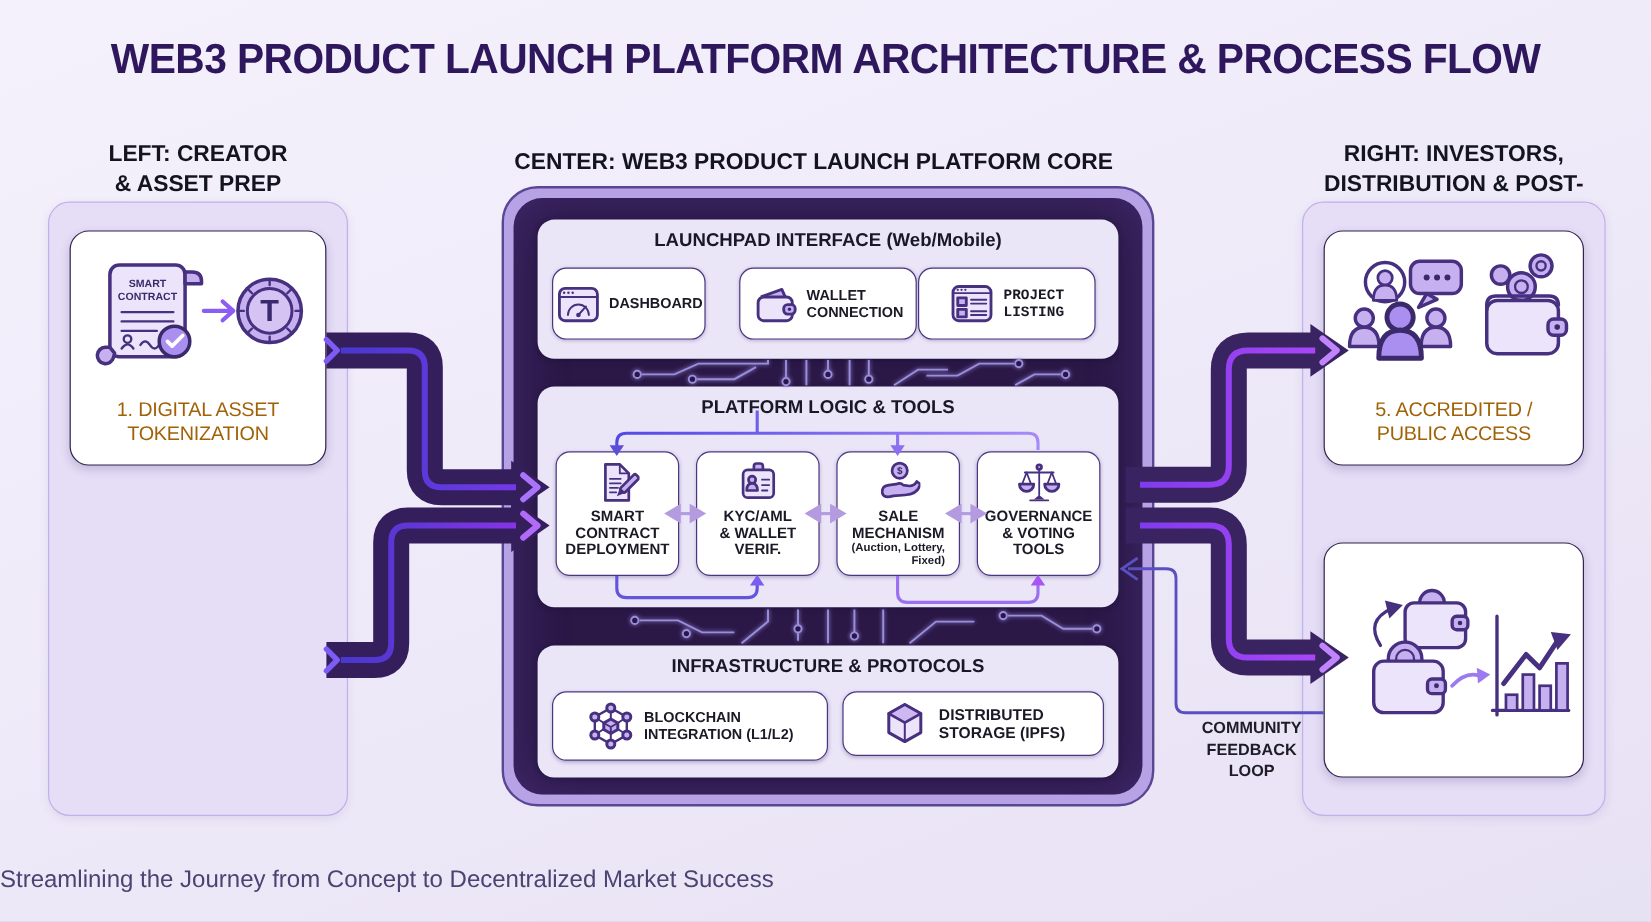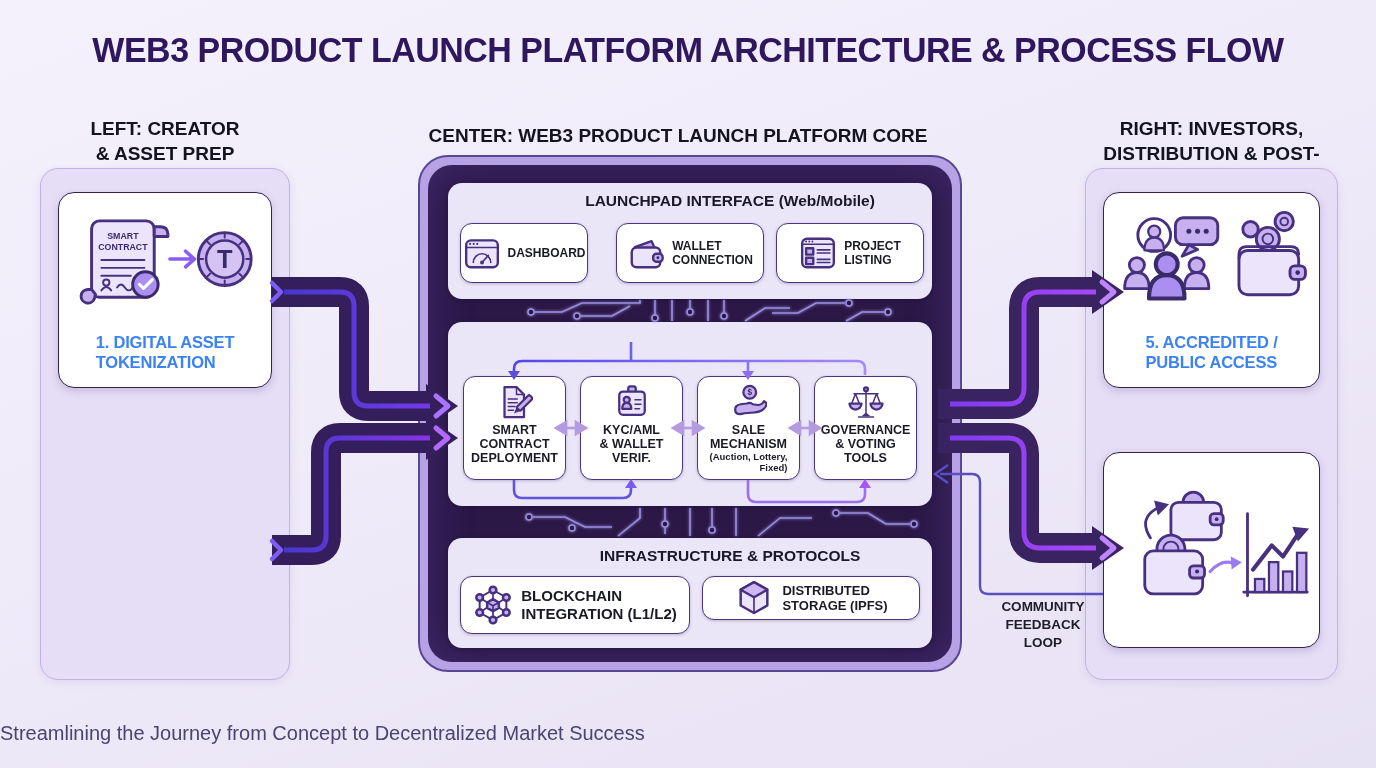--- a/index.html
+++ b/index.html
@@ -12,30 +12,30 @@
   .abs{position:absolute;}
   .pre{white-space:pre-line;}
   #title{left:0;top:30px;width:1376px;text-align:center;
     font-size:35px;font-weight:bold;color:#2e175c;letter-spacing:-.5px;transform:scaleX(.97);}
   .colhead{font-size:19px;font-weight:bold;color:#141420;text-align:center;line-height:1.33;}
   .panel{background:#e6def6;border:1px solid #c2b0e8;border-radius:18px;
     box-shadow:0 2px 8px rgba(80,60,150,.10);}
   .bigcard{background:#fff;border:1.7px solid #33234f;border-radius:16px;
     box-shadow:0 3px 8px rgba(60,40,120,.20);
     display:flex;flex-direction:column;align-items:center;justify-content:space-between;}
-  .bigcard .lbl{font-size:16.5px;font-weight:bold;color:#3b82f6;
+  .bigcard .lbl{font-size:16.5px;font-weight:normal;color:#a16207;text-align:center;
     line-height:1.25;margin-bottom:14px;letter-spacing:-.2px;}
   .icwrap{flex:1;display:flex;align-items:center;justify-content:center;}
   #core-outer{left:418px;top:155px;width:544px;height:517px;background:#b7a2e6;
     border:2px solid #5a4794;border-radius:30px;}
   #core-dark{left:428px;top:165px;width:524px;height:497px;background:#2b1847;
     border-radius:24px;box-shadow:inset 0 0 46px rgba(130,90,220,.28);}
   .section{background:#ebe5f8;border-radius:14px;box-shadow:0 1px 4px rgba(20,10,50,.4);}
   .sec-h{position:absolute;left:0;top:9px;width:100%;text-align:center;
-    font-size:15.5px;font-weight:bold;color:#181826;margin-left:40px;}
+    font-size:15.5px;font-weight:bold;color:#181826;}
   .mini{position:absolute;background:#fff;border:1.5px solid #4b3781;border-radius:12px;
     box-shadow:0 1px 3px rgba(50,30,100,.25);display:flex;align-items:center;justify-content:center;}
   .mini .mlbl{font-size:12px;font-weight:bold;color:#1a1a26;line-height:1.18;}
   .mini.v{flex-direction:column;justify-content:flex-start;padding-top:7px;}
   .mini.v .mlbl{text-align:center;font-size:12.5px;line-height:1.12;margin-top:3px;}
   .mini .sub{font-size:9.5px;font-weight:bold;color:#1a1a26;text-align:right;line-height:1.15;margin-top:1px;}
   #feedback-label{font-size:13.5px;font-weight:bold;color:#1d1d28;text-align:center;line-height:1.32;}
   #tagline{left:0;top:722px;width:1376px;text-align:left;font-size:20px;color:#4a4472;}
   svg .ln{fill:none;stroke:#46307f;stroke-width:3;stroke-linecap:round;stroke-linejoin:round;}
   svg .ln2{fill:none;stroke:#46307f;stroke-width:2;stroke-linecap:round;stroke-linejoin:round;}
@@ -173,39 +173,40 @@
         <svg width="38" height="38" viewBox="0 0 48 48">
           <path d="M9,17 l22,-8 l4,9" class="fl" stroke-width="2.6"></path>
           <rect x="6" y="17" width="36" height="25" rx="6" class="fl2" stroke-width="2.6"></rect>
           <rect x="33" y="25" width="12" height="10" rx="4" class="fl" stroke-width="2.6"></rect>
           <circle cx="39" cy="30" r="1.8" fill="#3a2a6b"></circle>
         </svg>
       </span>
       <span class="mlbl pre">WALLET
 CONNECTION</span>
     </div>
-    <div class="mini" style="left:328px;top:40px;width:148px;height:60px;">
+    <div class="mini" style="left:317px;top:40px;width:148px;height:60px;font-family:Liberation Mono, monospace;">
       <span style="margin-right:7px;display:flex;">
         <svg width="38" height="38" viewBox="0 0 48 48">
           <rect x="4" y="6" width="40" height="36" rx="6" class="fl2" stroke-width="2.6"></rect>
           <path d="M4,13 H44" class="ln2"></path>
           <circle cx="9" cy="9.5" r="1.2" fill="#46307f"></circle>
             <circle cx="13" cy="9.5" r="1.2" fill="#46307f"></circle>
             <circle cx="17" cy="9.5" r="1.2" fill="#46307f"></circle>
           <rect x="9" y="18" width="9" height="8" class="fl" stroke-width="2.2"></rect>
           <rect x="9" y="30" width="9" height="8" class="fl" stroke-width="2.2"></rect>
           <path d="M23,20 H39 M23,24 H39 M23,32 H39 M23,36 H39" class="ln2"></path>
         </svg>
       </span>
       <span class="mlbl pre">PROJECT
 LISTING</span>
     </div>
   </div>
 
   <div class="abs section" style="left:448px;top:322px;width:484px;height:184px;">
+    <div class="sec-h">PLATFORM LOGIC &amp; TOOLS</div>
     <div class="mini v" style="left:15px;top:54px;width:103px;height:104px;">
       <span style="display:flex;">
         <svg width="36" height="36" viewBox="0 0 48 48">
           <path d="M10,4 h16 l10,10 v30 h-26 z" class="fl2" stroke-width="2.6"></path>
           <path d="M26,4 v10 h10" class="ln2"></path>
           <path d="M15,20 H27 M15,25 H27 M15,30 H24 M15,35 H22" class="ln2"></path>
           <g transform="rotate(45 34 28)">
             <rect x="30.5" y="12" width="7" height="24" rx="2" class="fl" stroke-width="2.4"></rect>
             <path d="M30.5,36 l3.5,8 l3.5,-8 z" fill="#46307f"></path>
           </g>
@@ -271,24 +272,24 @@
           <path d="M24,17 l7,4 v6.5 l-7,4 l-7,-4 V21 z" class="fl" stroke-width="2.4"></path>
           <path d="M17,21 l7,4 l7,-4 M24,25 v6.5" class="ln2" stroke-width="2"></path>
           <circle cx="24" cy="6" r="4" class="fl" stroke-width="2.2"></circle>
           <circle cx="40" cy="15" r="4" class="fl" stroke-width="2.2"></circle>
           <circle cx="40" cy="33" r="4" class="fl" stroke-width="2.2"></circle>
           <circle cx="24" cy="42" r="4" class="fl" stroke-width="2.2"></circle>
           <circle cx="8" cy="33" r="4" class="fl" stroke-width="2.2"></circle>
           <circle cx="8" cy="15" r="4" class="fl" stroke-width="2.2"></circle>
         </svg>
       </span>
-      <span class="mlbl pre" style="font-size:15px;">BLOCKCHAIN
+      <span class="mlbl pre" style="font-size:12px;">BLOCKCHAIN
 INTEGRATION (L1/L2)</span>
     </div>
-    <div class="mini" style="left:254px;top:38px;width:218px;height:44px;">
+    <div class="mini" style="left:254px;top:38px;width:218px;height:54px;">
       <span style="margin-right:8px;display:flex;">
         <svg width="40" height="40" viewBox="0 0 48 48">
           <path d="M24,5 l16,9 v19 l-16,9 l-16,-9 V14 z" class="fl2" stroke-width="2.8"></path>
           <path d="M24,5 l16,9 l-16,9 l-16,-9 z" fill="#cdb8f2" stroke="#46307f" stroke-width="2.8" stroke-linejoin="round"></path>
           <path d="M24,23 V42" class="ln2" stroke-width="2.8"></path>
         </svg>
       </span>
       <span class="mlbl pre" style="font-size:13px;">DISTRIBUTED
 STORAGE (IPFS)</span>
     </div>

